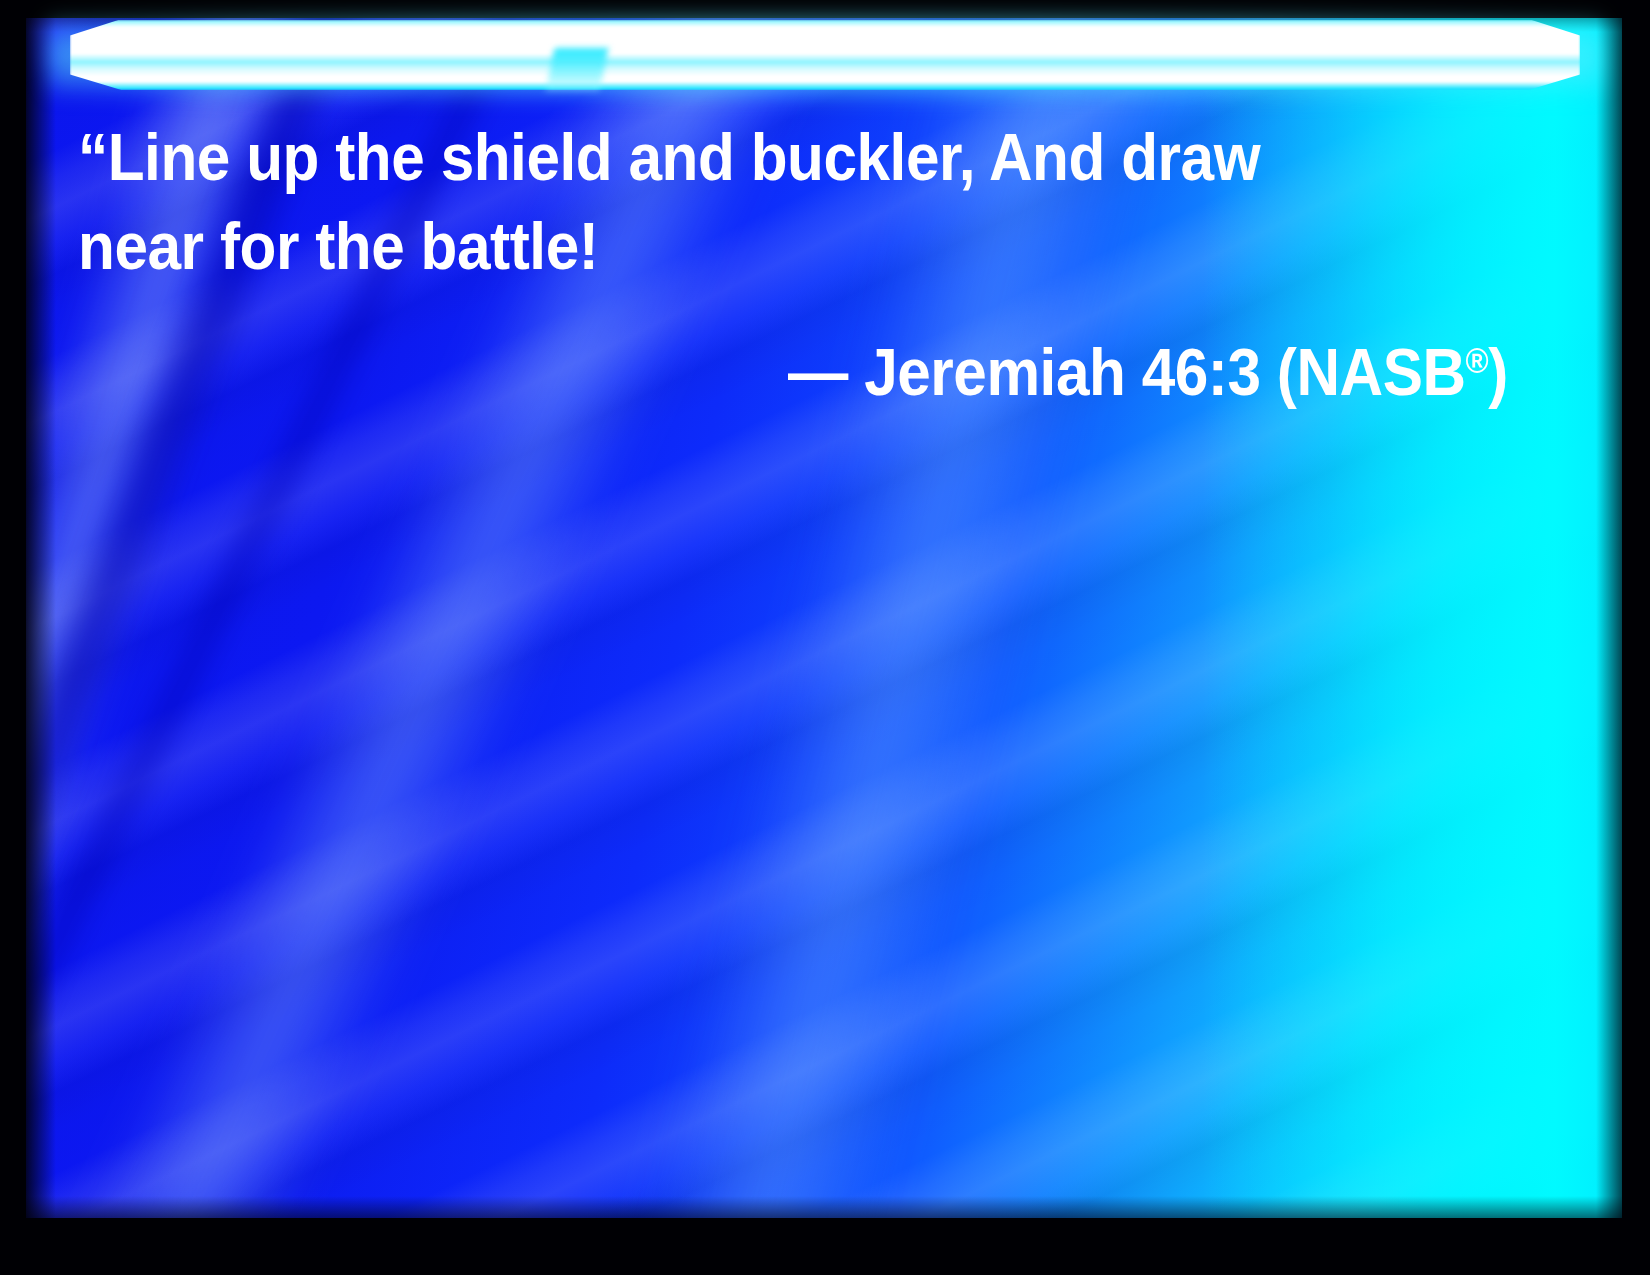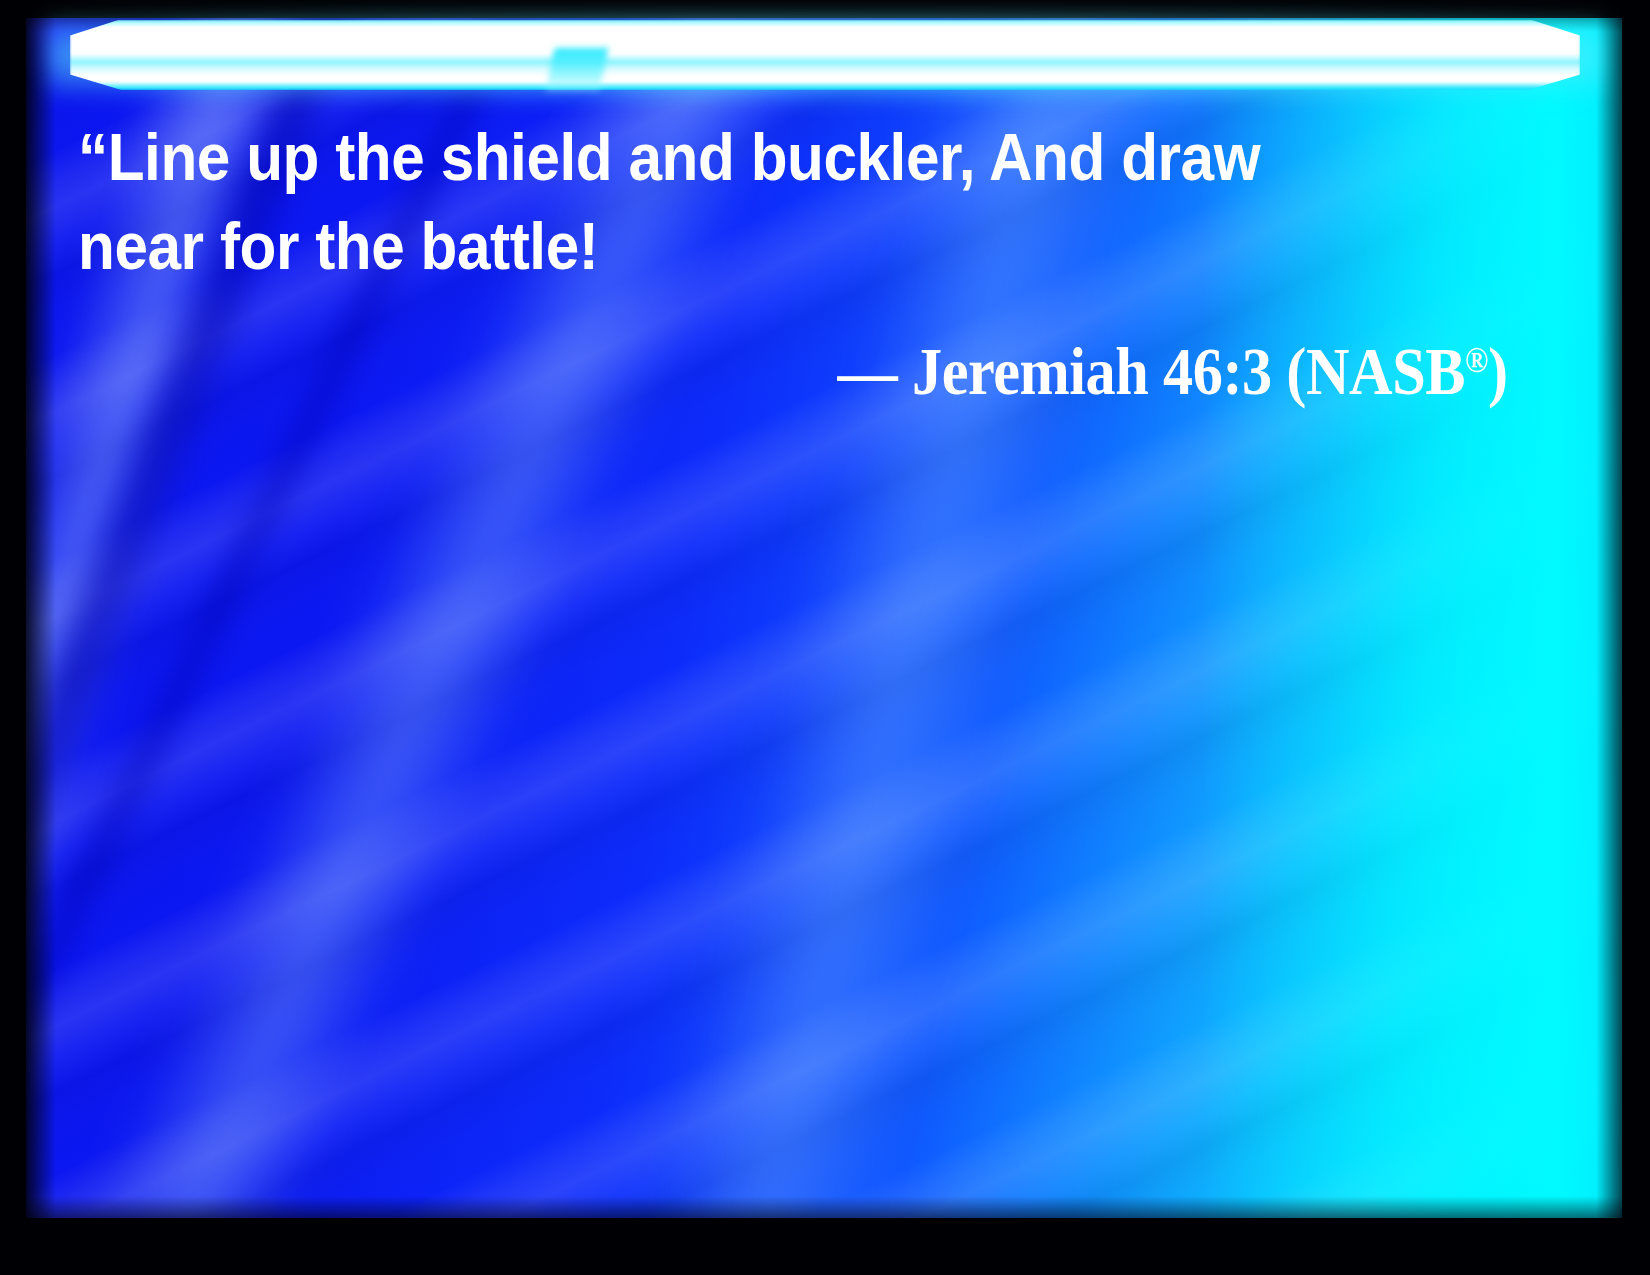--- a/index.html
+++ b/index.html
@@ -232,21 +232,21 @@
     letter-spacing: -0.5px;
     transform: scaleX(0.90);
     transform-origin: left center;
     white-space: nowrap;
   }
 
   .attribution {
     margin: 0;
     margin-top: 28px;
     color: #ffffff;
-    font-family: Liberation Serif, serif;
+    font-family: Liberation Sans, sans-serif;
     font-weight: 700;
     font-size: 67px;
     line-height: 86px;
     letter-spacing: -0.5px;
     text-align: right;
     white-space: nowrap;
   }
   .attribution-inner {
     display: inline-block;
     transform: scaleX(0.90);

